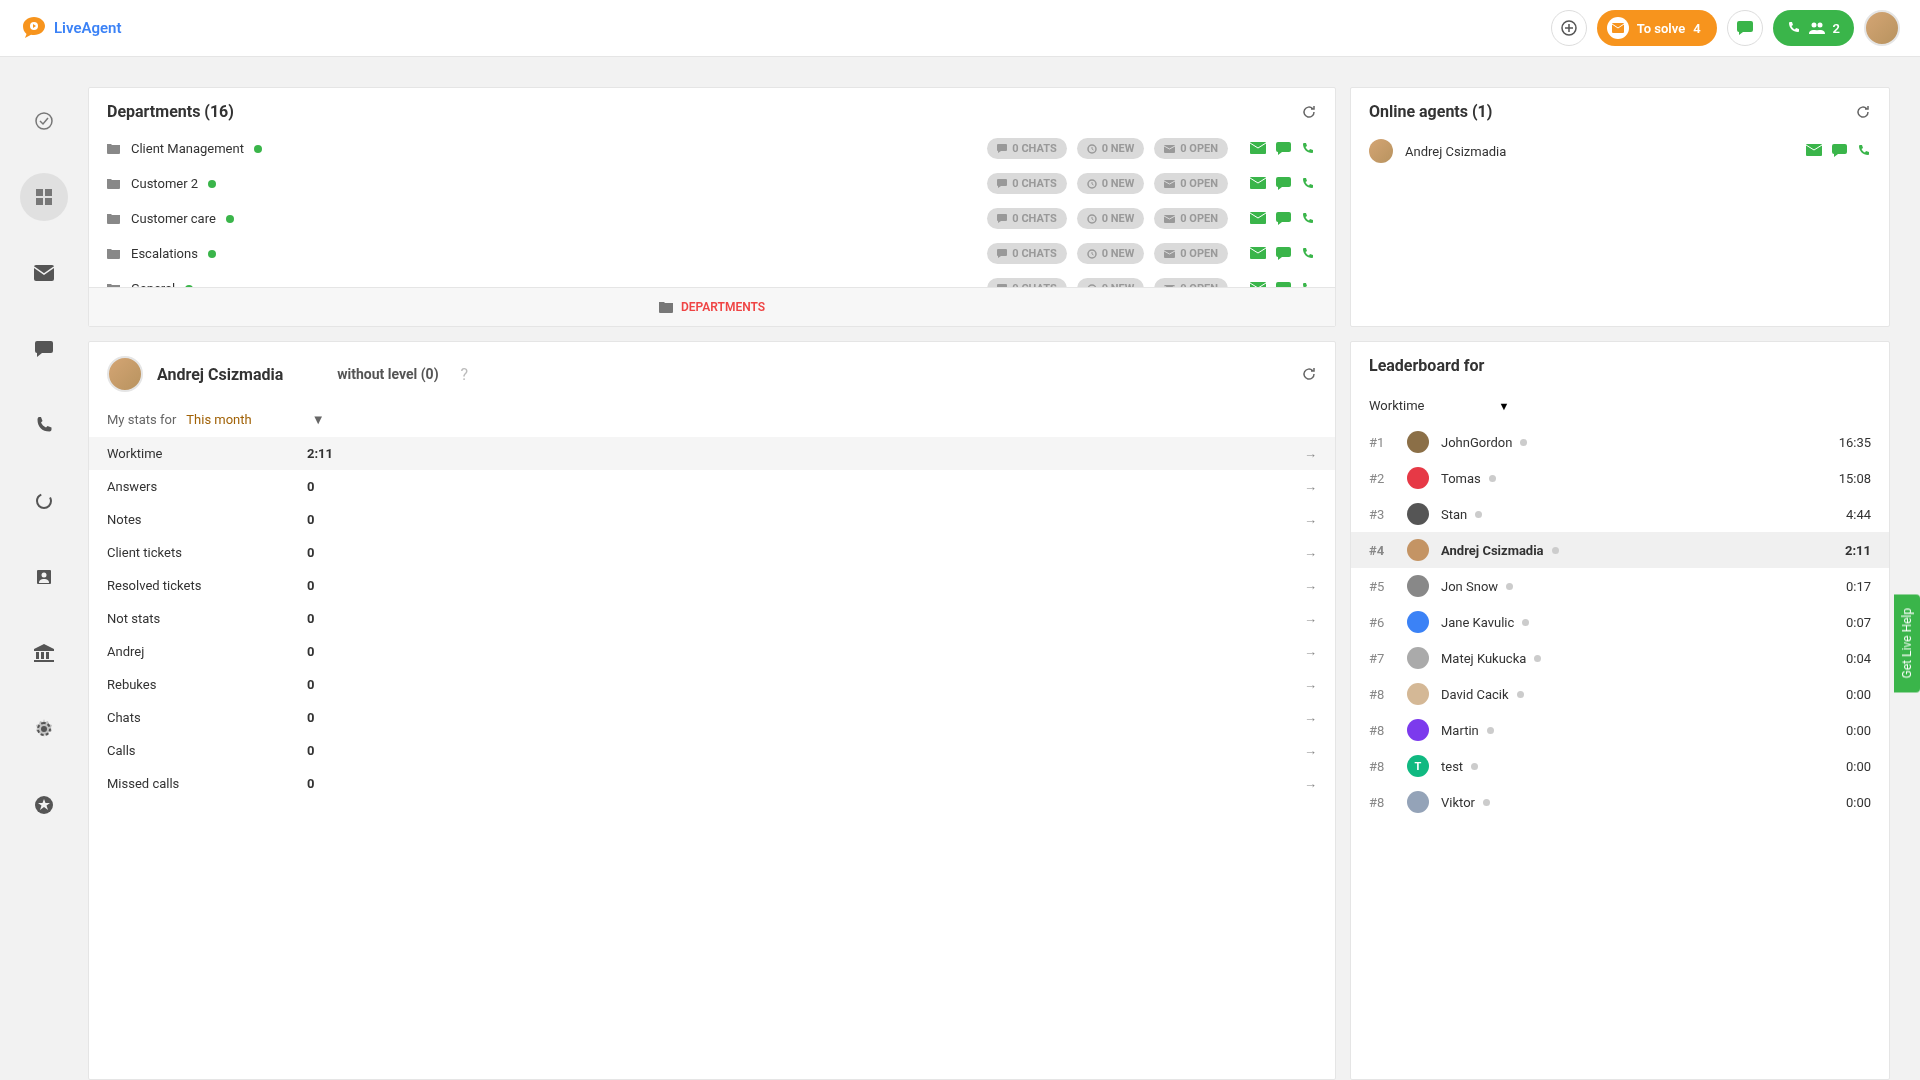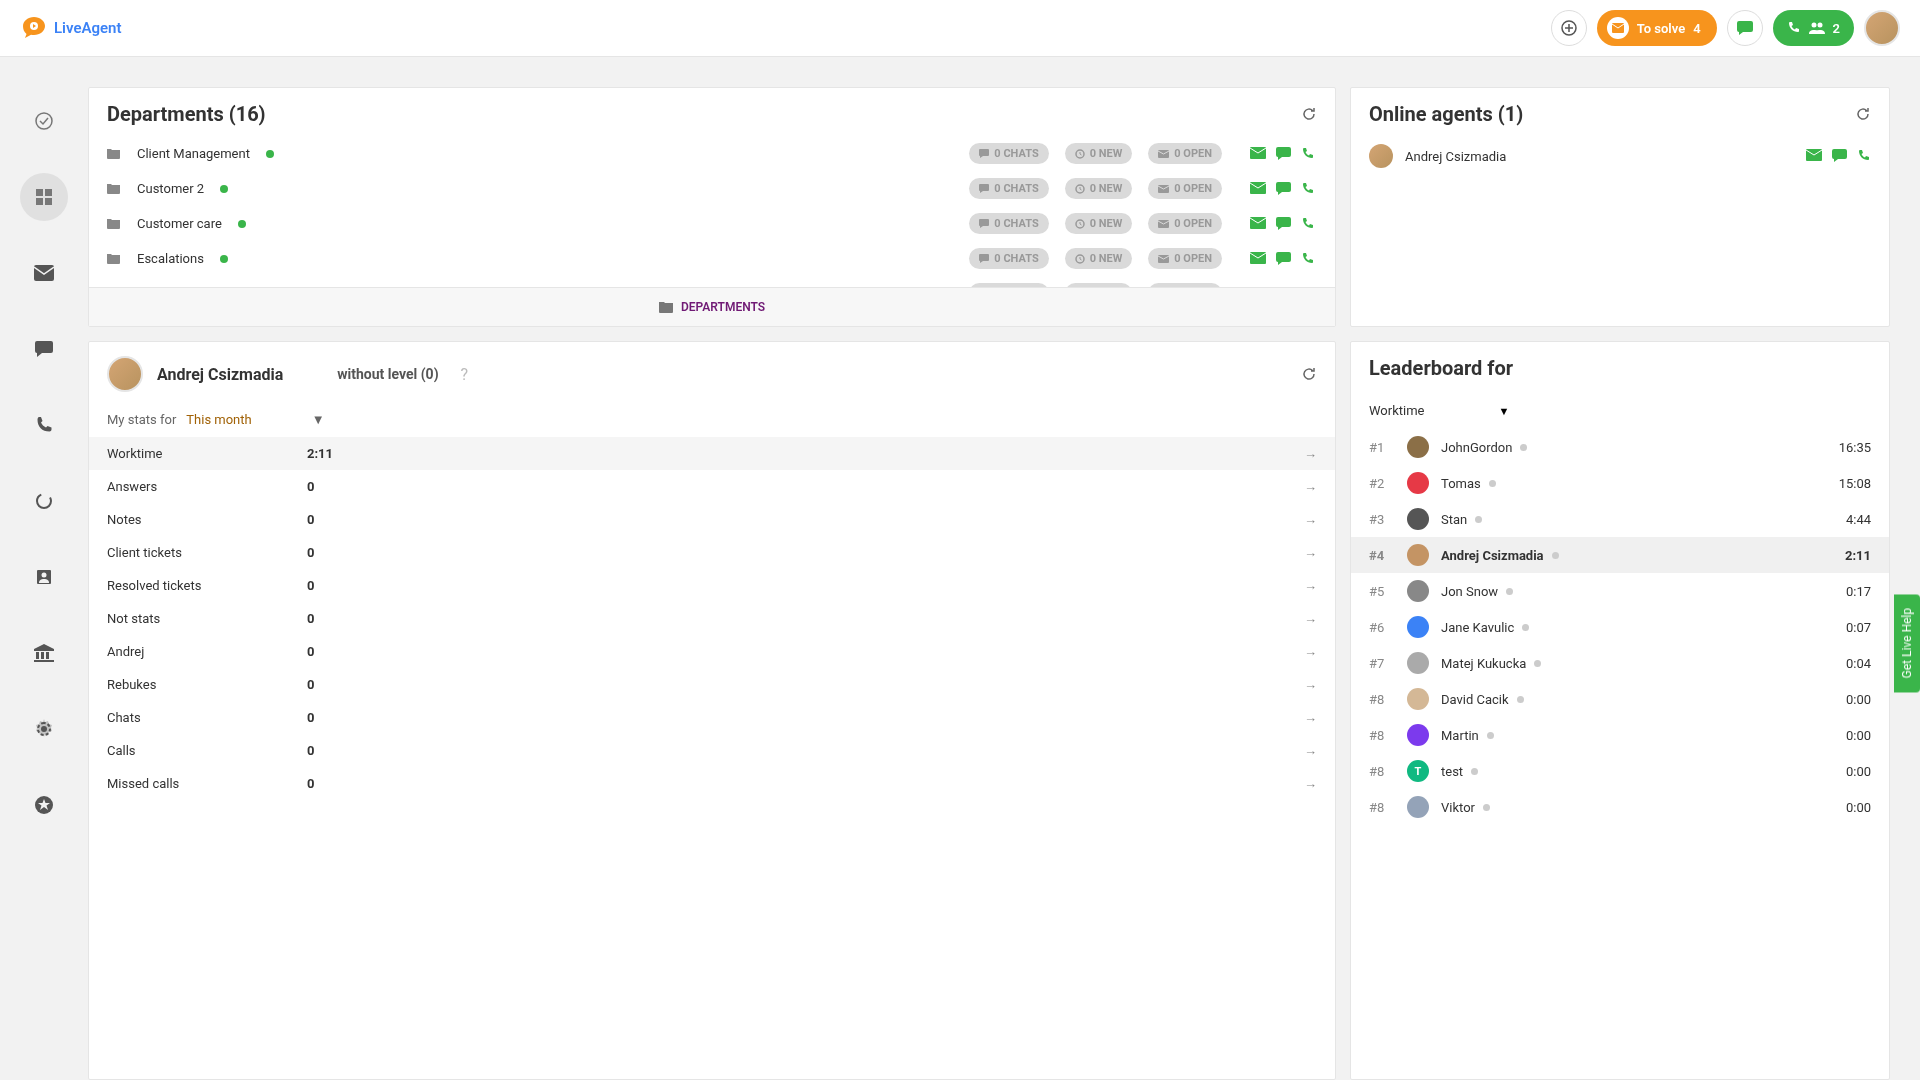--- a/index.html
+++ b/index.html
@@ -22,35 +22,35 @@
 
 .layout { display: flex; height: calc(100vh - 57px); }
 .sidebar { width: 88px; background: #f2f2f2; display: flex; flex-direction: column; align-items: center; padding-top: 40px; gap: 28px; }
 .sidebar-item { width: 48px; height: 48px; border-radius: 50%; display: flex; align-items: center; justify-content: center; cursor: pointer; color: #666; }
 .sidebar-item.active { background: #e0e0e0; }
 .main { flex: 1; padding: 30px 30px 0 0; overflow: hidden; display: grid; grid-template-columns: 1fr 540px; grid-template-rows: 240px 1fr; gap: 14px; }
 
 
 .panel { background: #fff; border: 1px solid #e5e5e5; border-radius: 2px; display: flex; flex-direction: column; overflow: hidden; }
 .panel-header { display: flex; align-items: center; padding: 14px 18px 10px; }
-.panel-title { font-size: 20px; font-weight: 700; color: #333; }
+.panel-title { font-size: 16px; font-weight: 700; color: #333; }
 .panel-refresh { margin-left: auto; cursor: pointer; color: #666; }
 
 
 .dept-list { flex: 1; overflow-y: auto; padding-right: 2px; }
-.dept-row { display: flex; align-items: center; padding: 7px 18px; gap: 16px; }
+.dept-row { display: flex; align-items: center; padding: 7px 18px; gap: 10px; }
 .folder-icon { color: #888; font-size: 13px; width: 14px; }
 .dept-name { font-size: 13px; color: #333; }
 .status-dot { width: 8px; height: 8px; border-radius: 50%; background: #3ab54a; }
 .dept-spacer { flex: 1; }
 .pill-badge { background: #dadada; color: #999; font-size: 11px; font-weight: 700; padding: 4px 10px; border-radius: 12px; display: flex; align-items: center; gap: 5px; }
 .action-icons { display: flex; gap: 10px; margin-left: 12px; }
 .action-icons span { color: #3ab54a; cursor: pointer; }
 .dept-tabs { display: flex; border-top: 1px solid #e5e5e5; }
-.dept-tab { flex: 1; padding: 12px; text-align: center; font-size: 12px; font-weight: 600; color: #701a75; cursor: pointer; display: flex; align-items: center; justify-content: center; gap: 8px; }
+.dept-tab { flex: 1; padding: 12px; text-align: center; font-size: 12px; font-weight: 600; color: #ef4444; cursor: pointer; display: flex; align-items: center; justify-content: center; gap: 8px; }
 .dept-tab.inactive { background: #f7f7f7; }
 
 
 .agent-row { display: flex; align-items: center; padding: 8px 18px 8px 6px; gap: 12px; }
 .agent-avatar { width: 24px; height: 24px; border-radius: 50%; background: linear-gradient(135deg, #d4a574, #b8935f); }
 .agent-name { font-size: 13px; color: #333; }
 
 
 .stats-header { display: flex; align-items: center; padding: 14px 18px 10px; gap: 14px; }
 .stats-avatar { width: 36px; height: 36px; border-radius: 50%; background: linear-gradient(135deg, #d4a574, #b8935f); border: 2px solid #e5e5e5; }

